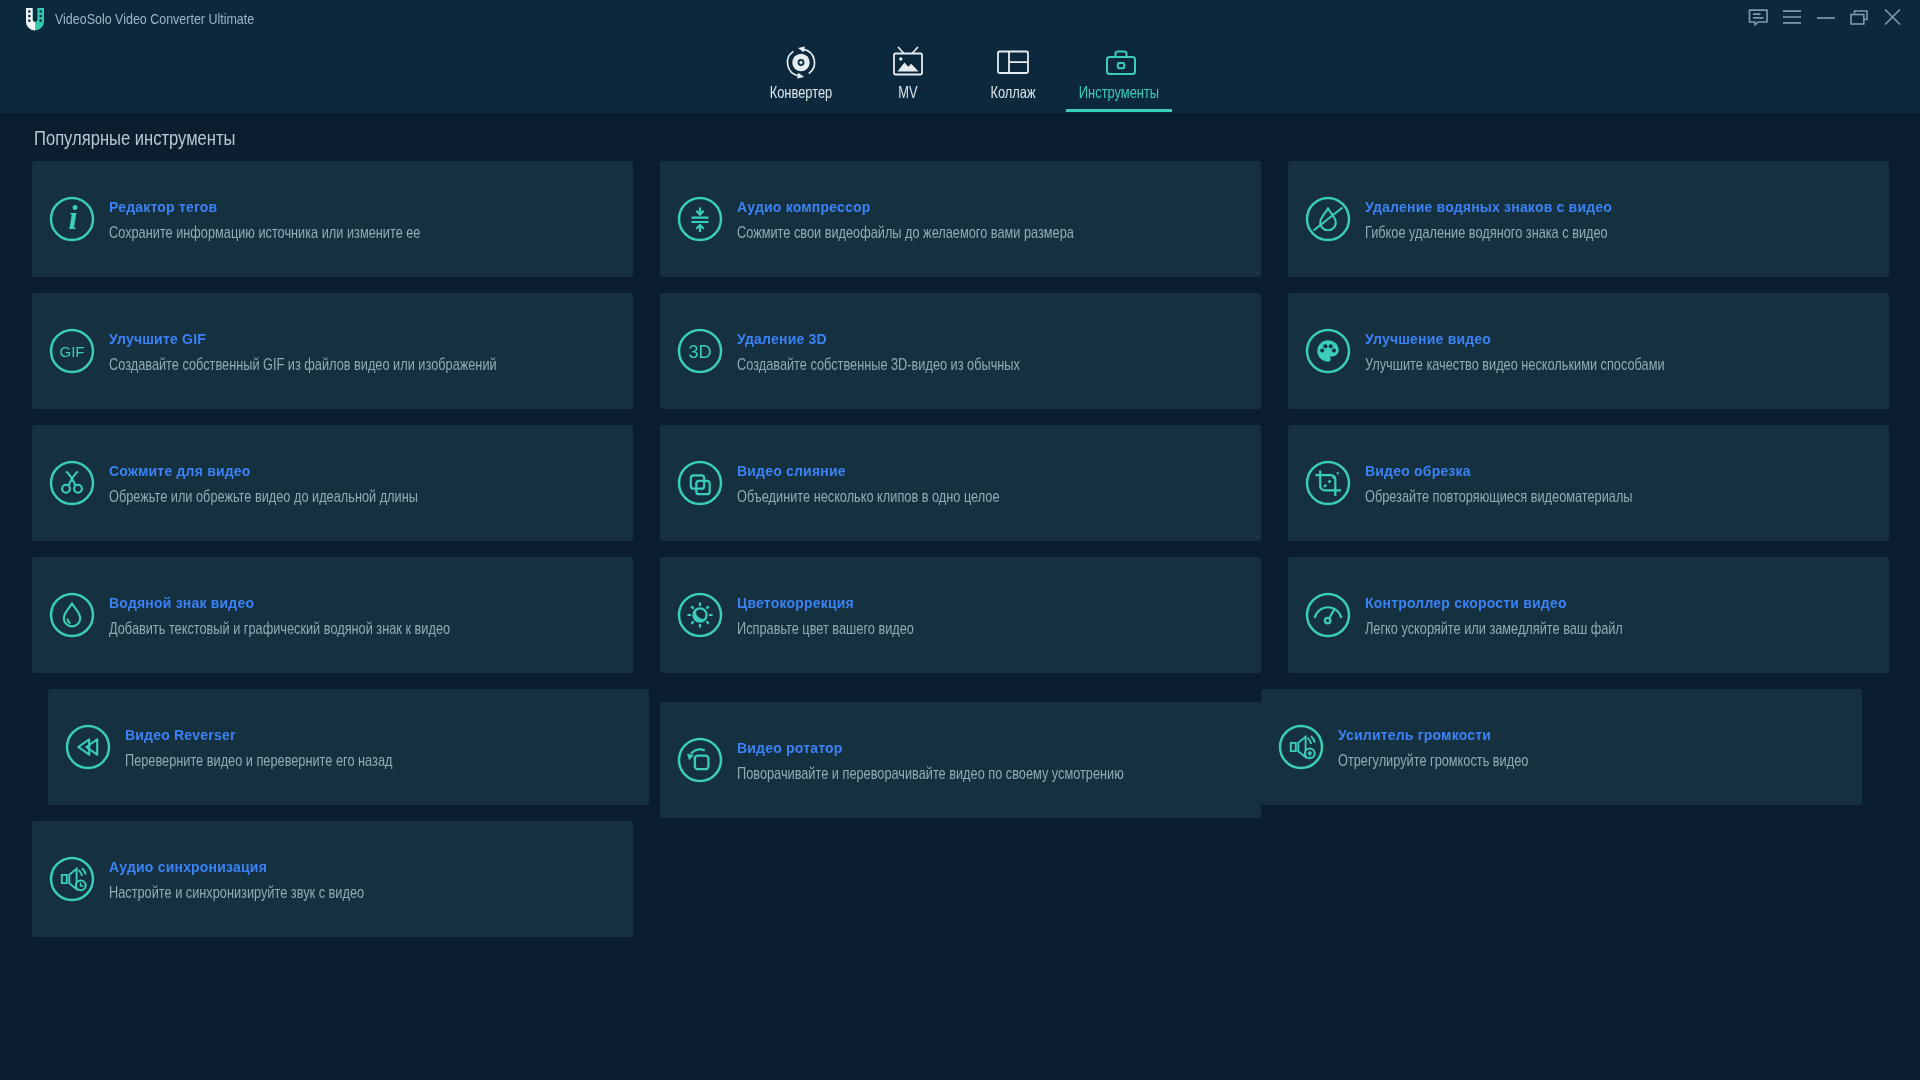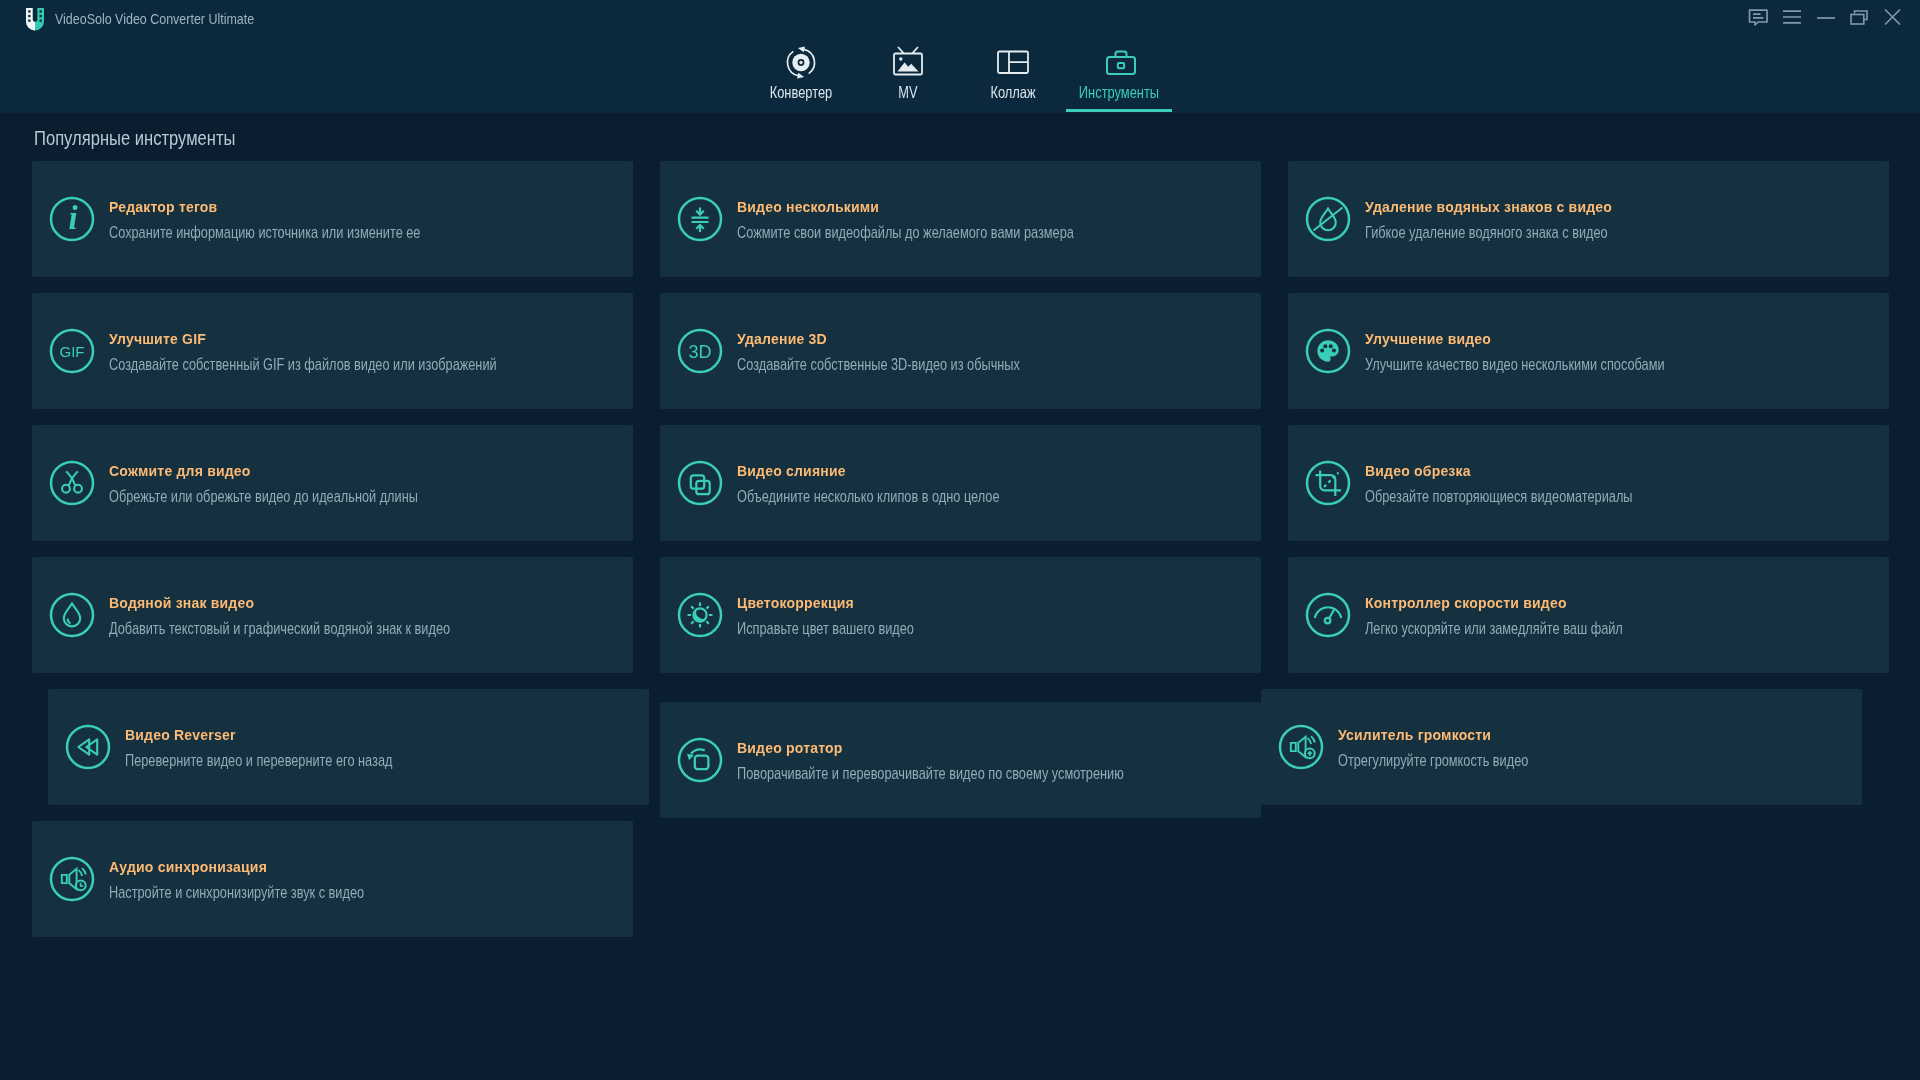--- a/index.html
+++ b/index.html
@@ -5,21 +5,21 @@
 *{margin:0;padding:0;box-sizing:border-box}
 html,body{width:1920px;height:1080px;background:#0a1e30;font-family:"Liberation Sans",sans-serif;overflow:hidden;position:relative}
 #topbar{position:absolute;left:0;top:0;width:1920px;height:113px;background:#0c283c}
 #apptitle{position:absolute;left:55px;top:11px;font-size:14.5px;color:#9db6c4;transform:scaleX(0.86);transform-origin:0 50%;white-space:nowrap}
 .navlbl{position:absolute;top:83px;width:160px;text-align:center;font-size:16.5px;color:#d9e6ec;transform:scaleX(0.78)}
 .navico{position:absolute}
 #underline{position:absolute;left:1066px;top:109px;width:106px;height:2.5px;background:#3acdb9}
 #sechdr{position:absolute;left:34px;top:126.5px;font-size:19.5px;color:#b6cad5;transform:scaleX(0.85);transform-origin:0 50%}
 .card{position:absolute;width:601px;height:116px;background:#15303e;border-radius:2px}
 .card svg.ic{position:absolute;left:17px;top:35px}
-.card .t{position:absolute;left:77px;top:38px;font-size:14px;font-weight:bold;color:#fdba74;letter-spacing:.2px}
+.card .t{position:absolute;left:77px;top:38px;font-size:14px;font-weight:bold;color:#3b82f6;letter-spacing:.2px}
 .card .d{position:absolute;left:77px;top:61.5px;font-size:17px;color:#93abb9;transform:scaleX(0.75);transform-origin:0 50%;white-space:nowrap}
 </style>
 </head>
 <body>
 <div id="topbar"></div>
 <svg id="logo" style="position:absolute;left:25px;top:8px" width="20" height="24" viewBox="0 0 20 24">
  <defs>
       <clipPath id="lgl">
         <rect x="0" y="0" width="10" height="24"></rect>
       </clipPath>
@@ -98,21 +98,21 @@
 </div>
 <div class="card" style="left:660px;top:161px">
 <svg class="ic" width="46" height="46" viewBox="0 0 46 46">
       <circle cx="23" cy="23" r="21" fill="none" stroke="#3acdb9" stroke-width="2.5"></circle>
       <g stroke="#3acdb9" stroke-width="2.2" fill="none">
 <path d="M23 11.5 V17.5 M19.2 14.8 L23 18.6 L26.8 14.8"></path>
 <path d="M14.5 21.7 H31.5 M14.5 26 H31.5"></path>
 <path d="M23 36 V30 M19.2 32.8 L23 29 L26.8 32.8"></path>
       </g>
     </svg>
-<div class="t">Видео несколькими</div>
+<div class="t">Аудио компрессор</div>
 <div class="d">Сожмите свои видеофайлы до желаемого вами размера</div>
 </div>
 <div class="card" style="left:1288px;top:161px">
 <svg class="ic" width="46" height="46" viewBox="0 0 46 46">
       <circle cx="23" cy="23" r="21" fill="none" stroke="#3acdb9" stroke-width="2.5"></circle>
       <g stroke="#3acdb9" stroke-width="2.1" fill="none">
 <path d="M23 12.5 C20 17.5 15.2 21.5 15.2 26.4 a7.8 7.8 0 0 0 15.6 0 C30.8 21.5 26 17.5 23 12.5 Z"></path>
 <path d="M8.5 34.5 L37.5 11.5"></path>
       </g>
     </svg>

